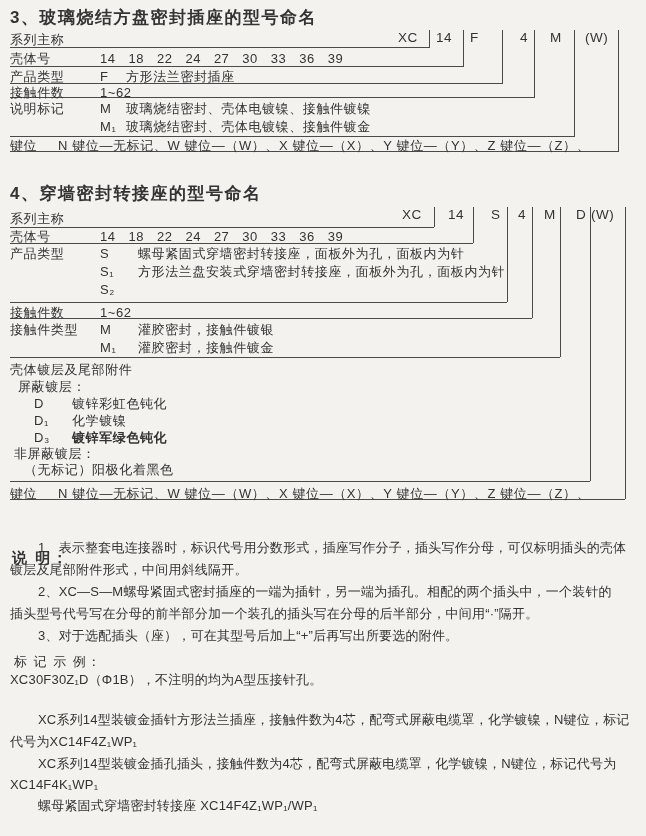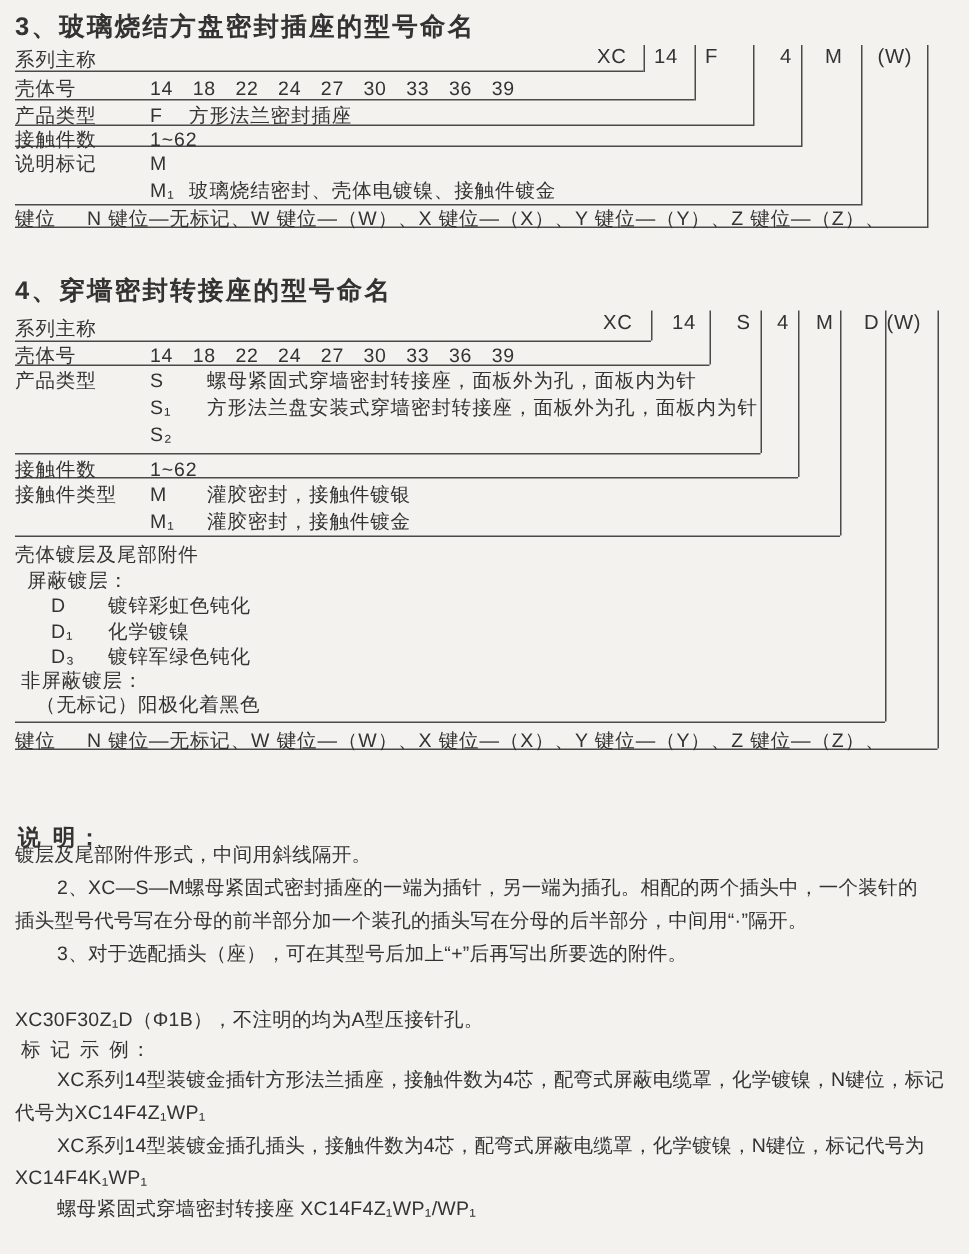--- a/index.html
+++ b/index.html
@@ -71,20 +71,21 @@
 
   <div class="abs t" style="left:10px;top:69px;">产品类型</div>
   <div class="abs t" style="left:100px;top:69px;">F</div>
   <div class="abs t" style="left:126px;top:69px;">方形法兰密封插座</div>
 
   <div class="abs t" style="left:10px;top:85px;">接触件数</div>
   <div class="abs t" style="left:100px;top:85px;">1~62</div>
 
   <div class="abs t" style="left:10px;top:101px;">说明标记</div>
   <div class="abs t" style="left:100px;top:101px;">M</div>
+  <div class="abs t" style="left:126px;top:101px;">玻璃烧结密封、壳体电镀镍、接触件镀镍</div>
   <div class="abs t" style="left:100px;top:119px;">M₁</div>
   <div class="abs t" style="left:126px;top:119px;font-family:Liberation Serif, serif;">玻璃烧结密封、壳体电镀镍、接触件镀金</div>
 
   <div class="abs t" style="left:10px;top:138px;">键位</div>
   <div class="abs t" style="left:58px;top:138px;">N 键位—无标记、W 键位—（W）、X 键位—（X）、Y 键位—（Y）、Z 键位—（Z）、</div>
 
   <div class="abs title" style="left:10px;top:182px;">4、穿墙密封转接座的型号命名</div>
 
   <span class="abs code" style="left:402px;top:207px;">XC</span>
   <span class="abs code" style="left:448px;top:207px;">14</span>
@@ -141,35 +142,36 @@
   <div class="abs t" style="left:100px;top:340px;">M₁</div>
   <div class="abs t" style="left:138px;top:340px;">灌胶密封，接触件镀金</div>
 
   <div class="abs t" style="left:10px;top:362px;">壳体镀层及尾部附件</div>
   <div class="abs t" style="left:18px;top:379px;">屏蔽镀层：</div>
   <div class="abs t" style="left:34px;top:396px;">D</div>
   <div class="abs t" style="left:72px;top:396px;">镀锌彩虹色钝化</div>
   <div class="abs t" style="left:34px;top:413px;">D₁</div>
   <div class="abs t" style="left:72px;top:413px;">化学镀镍</div>
   <div class="abs t" style="left:34px;top:430px;">D₃</div>
-  <div class="abs t" style="left:72px;top:430px;">镀锌军绿色钝化</div>
+  <div class="abs t" style="left:72px;top:430px;font-weight:bold;">镀锌军绿色钝化</div>
   <div class="abs t" style="left:14px;top:446px;">非屏蔽镀层：</div>
   <div class="abs t" style="left:24px;top:462px;">（无标记）阳极化着黑色</div>
 
   <div class="abs t" style="left:10px;top:486px;">键位</div>
   <div class="abs t" style="left:58px;top:486px;">N 键位—无标记、W 键位—（W）、X 键位—（X）、Y 键位—（Y）、Z 键位—（Z）、</div>
 
   <div class="abs sub-heading" style="left:12px;top:512px;">说 明：</div>
 
+  <div class="abs nt" style="left:38px;top:540px;">1、表示整套电连接器时，标识代号用分数形式，插座写作分子，插头写作分母，可仅标明插头的壳体</div>
   <div class="abs nt" style="left:10px;top:562px;">镀层及尾部附件形式，中间用斜线隔开。</div>
   <div class="abs nt" style="left:38px;top:584px;">2、XC—S—M螺母紧固式密封插座的一端为插针，另一端为插孔。相配的两个插头中，一个装针的</div>
   <div class="abs nt" style="left:10px;top:606px;">插头型号代号写在分母的前半部分加一个装孔的插头写在分母的后半部分，中间用“·”隔开。</div>
   <div class="abs nt" style="left:38px;top:628px;">3、对于选配插头（座），可在其型号后加上“+”后再写出所要选的附件。</div>
   <div class="abs nt" style="left:10px;top:672px;">XC30F30Z₁D（Φ1B），不注明的均为A型压接针孔。</div>
 
-  <div class="abs nt" style="left:14px;top:692px;letter-spacing:1.5px;">标 记 示 例：</div>
+  <div class="abs nt" style="left:14px;top:654px;letter-spacing:1.5px;">标 记 示 例：</div>
   <div class="abs nt" style="left:38px;top:712px;">XC系列14型装镀金插针方形法兰插座，接触件数为4芯，配弯式屏蔽电缆罩，化学镀镍，N键位，标记</div>
   <div class="abs nt" style="left:10px;top:734px;">代号为XC14F4Z₁WP₁</div>
   <div class="abs nt" style="left:38px;top:756px;">XC系列14型装镀金插孔插头，接触件数为4芯，配弯式屏蔽电缆罩，化学镀镍，N键位，标记代号为</div>
   <div class="abs nt" style="left:10px;top:777px;">XC14F4K₁WP₁</div>
   <div class="abs nt" style="left:38px;top:798px;">螺母紧固式穿墙密封转接座 XC14F4Z₁WP₁/WP₁</div>
 
 </div>
 
 </body></html>

